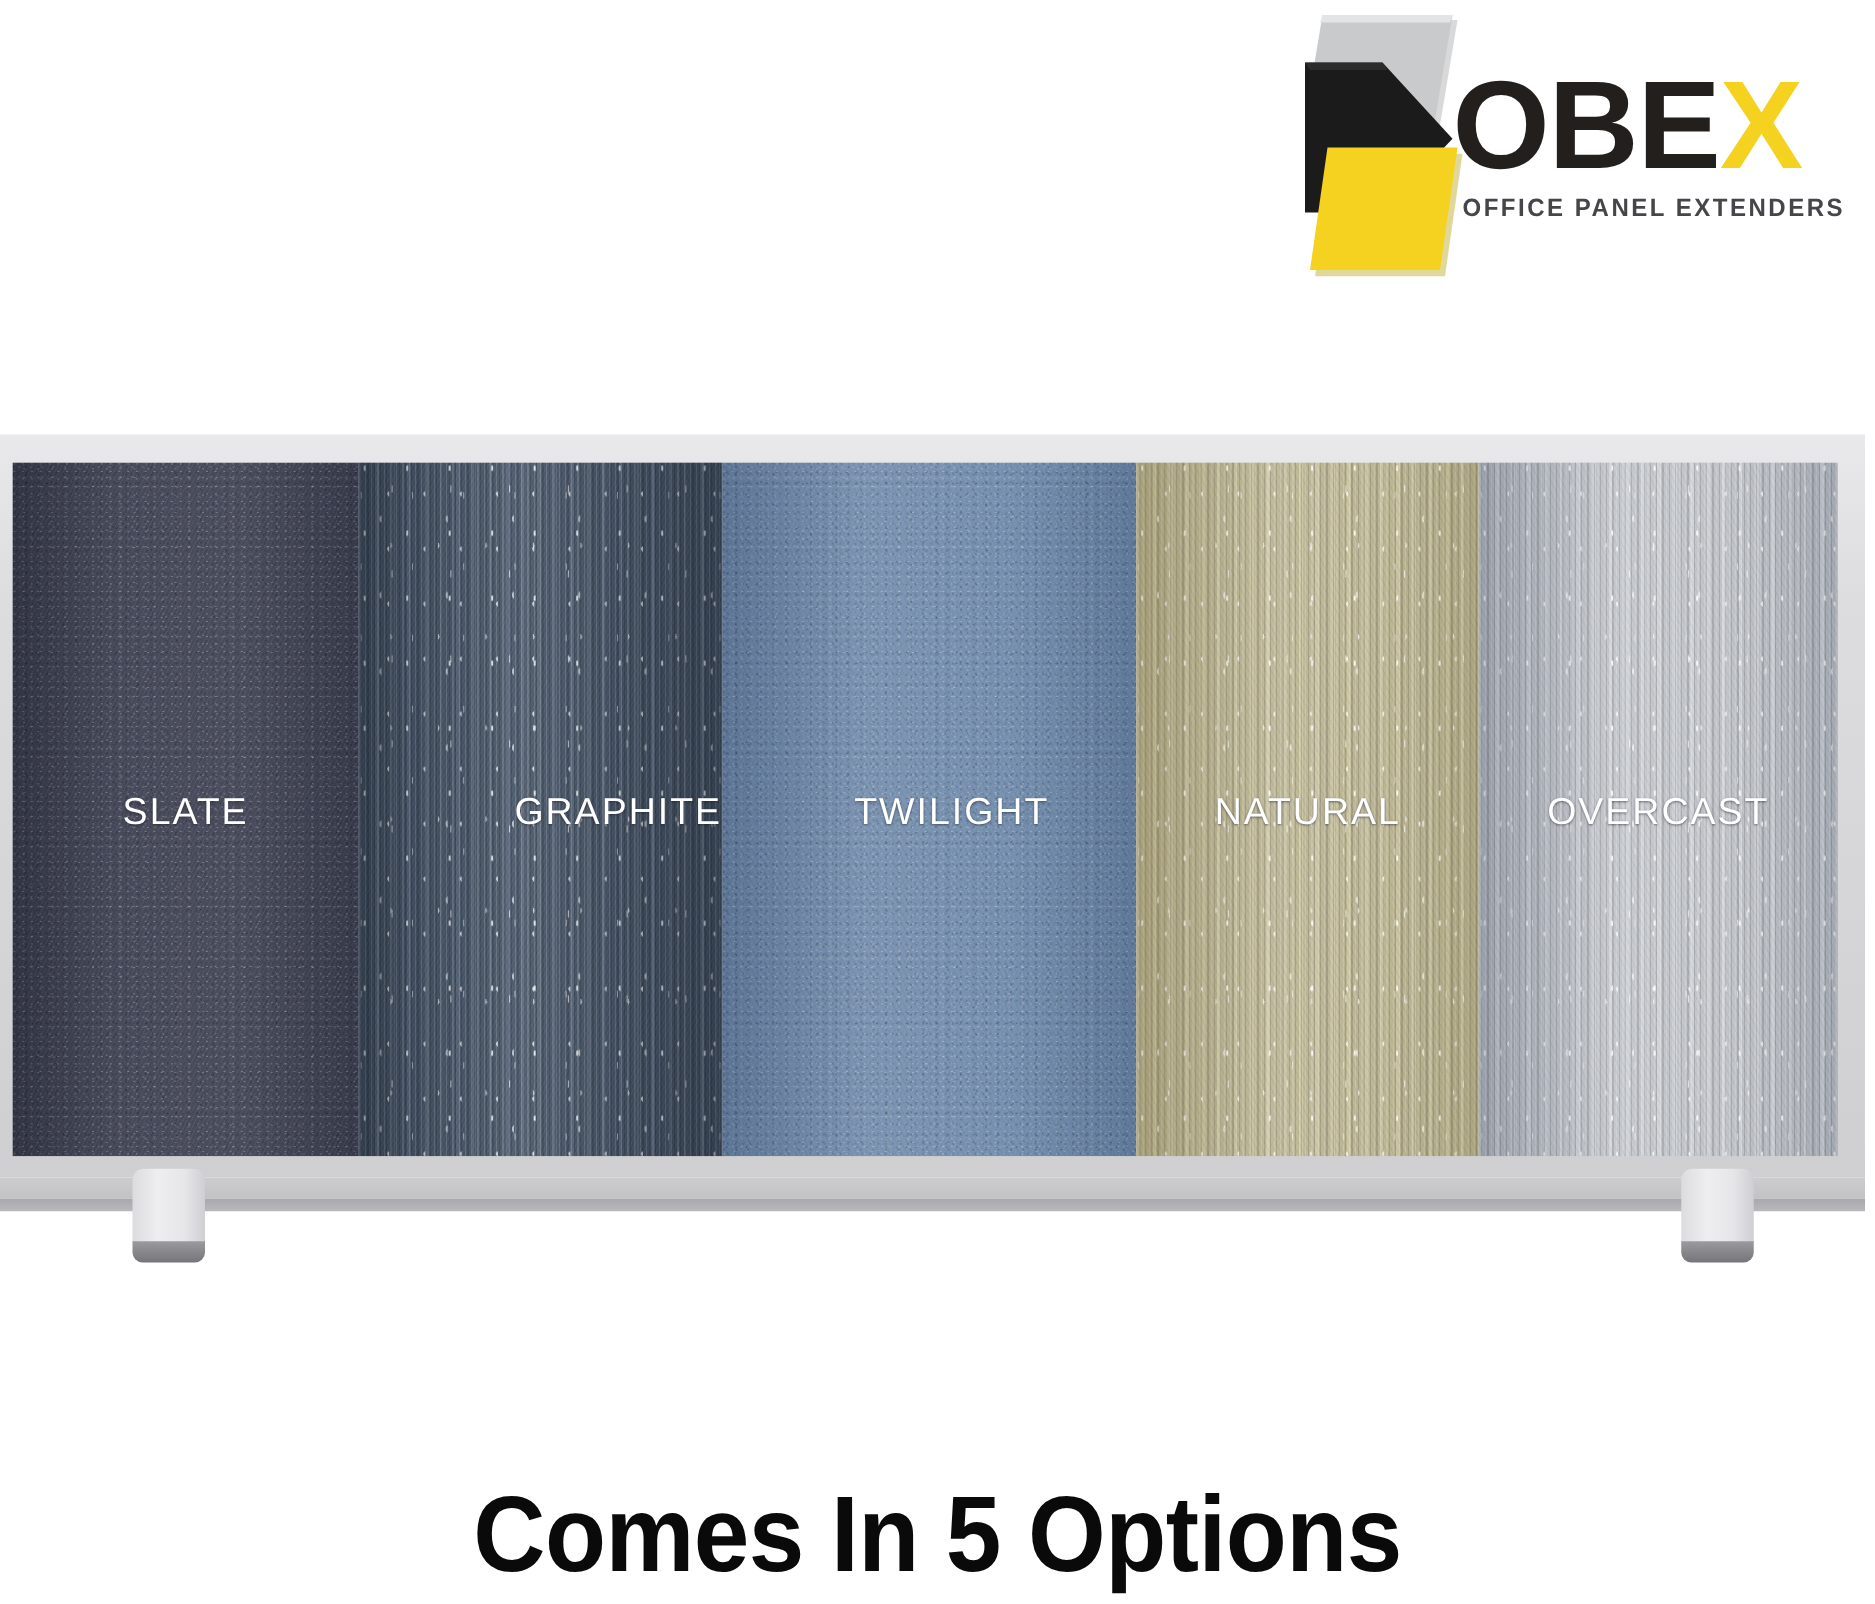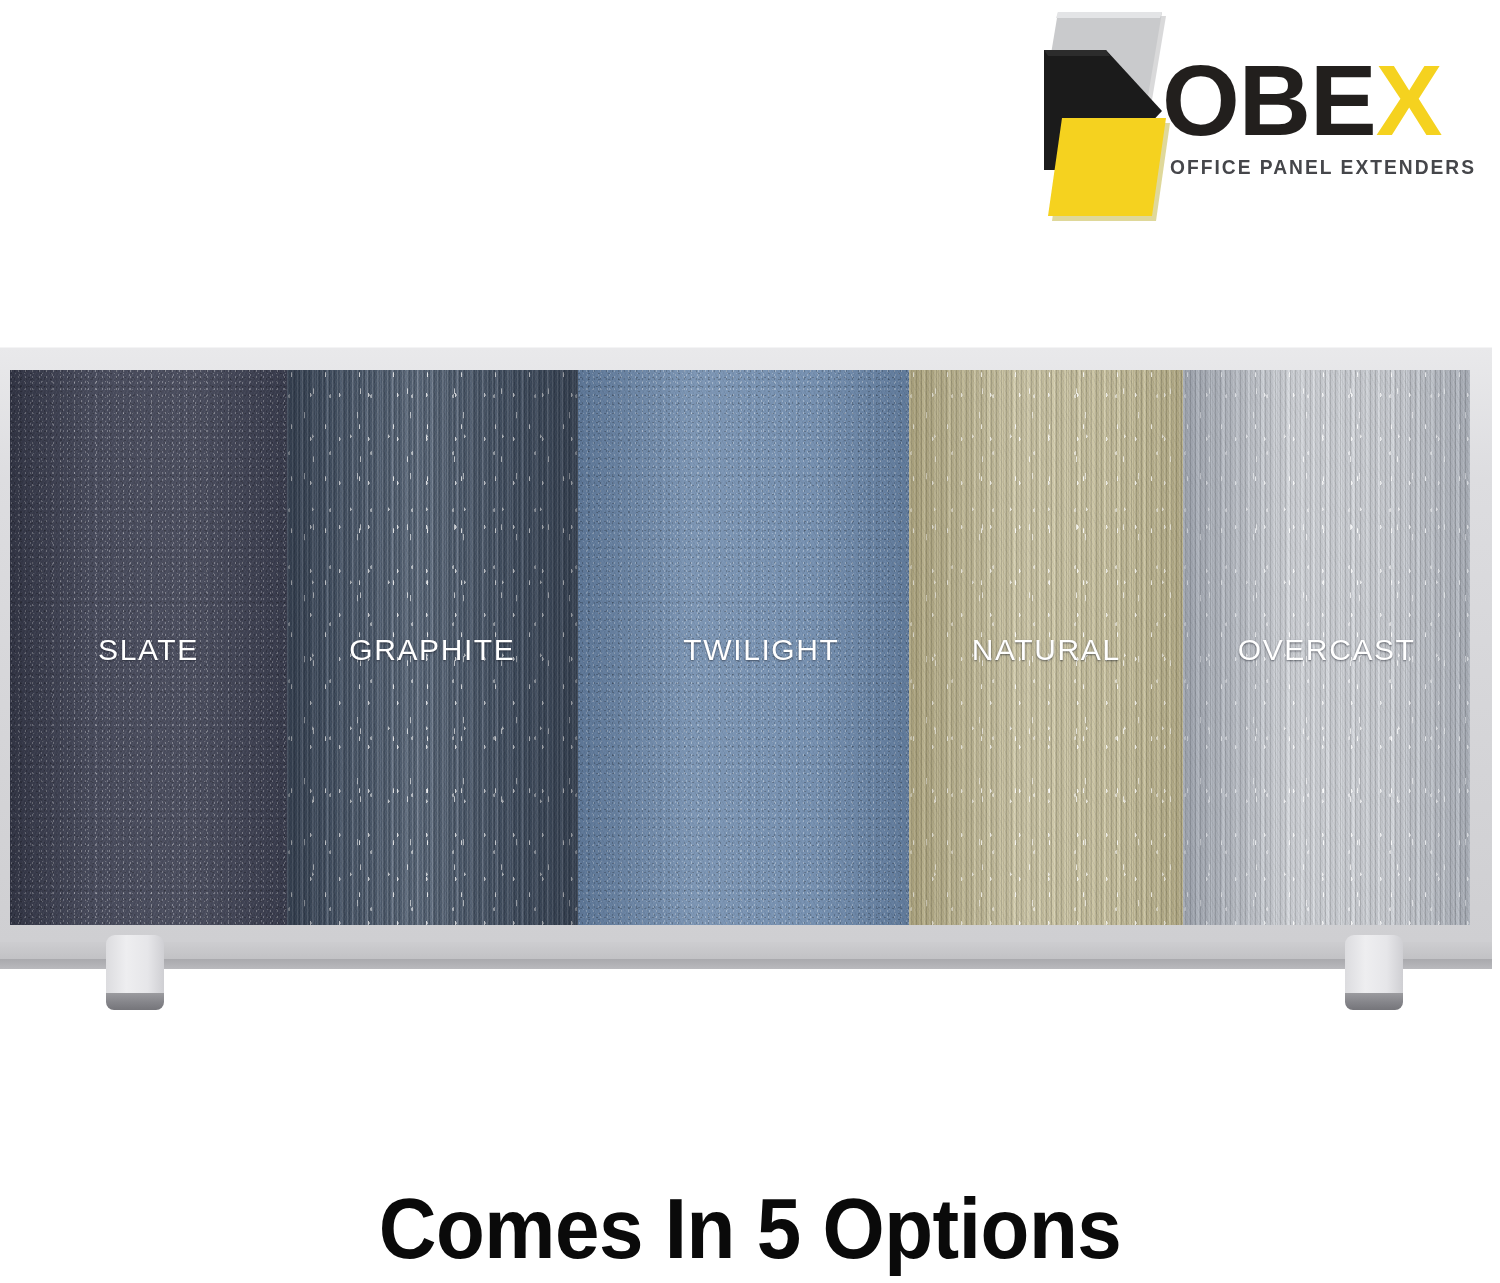--- a/index.html
+++ b/index.html
@@ -293,21 +293,21 @@
     <div id="panel-frame">
       <div id="fabric-strip">
 
         <div class="swatch" style="flex: 284 0 0; background:#3d4052;">
           <div class="tex tex-speckle"></div>
           <div class="tex tex-noise"></div>
           <div class="swatch-shade" style="background:linear-gradient(90deg, rgba(20,22,32,0.30) 0%, rgba(255,255,255,0.05) 30%, rgba(255,255,255,0.07) 65%, rgba(20,22,32,0.16) 100%);"></div>
           <span class="swatch-label">SLATE</span>
         </div>
 
-        <div class="swatch" style="flex: 298 0 0; background:#4d5c70;">
+        <div class="swatch" style="flex: 298 0 0; background:#4d5c70;justify-content:flex-end;">
           <div class="tex tex-warp"></div>
           <div class="tex tex-flecks"></div>
           <div class="tex tex-noise"></div>
           <div class="swatch-shade" style="background:linear-gradient(90deg, rgba(18,24,36,0.42) 0%, rgba(18,24,36,0.18) 14%, rgba(255,255,255,0.06) 45%, rgba(18,24,36,0.22) 78%, rgba(18,24,36,0.40) 100%);"></div>
           <span class="swatch-label">GRAPHITE</span>
         </div>
 
         <div class="swatch" style="flex: 303 0 0; background:#6d89ab;padding-left:36px;">
           <div class="tex tex-speckle"></div>
           <div class="tex tex-noise"></div>

